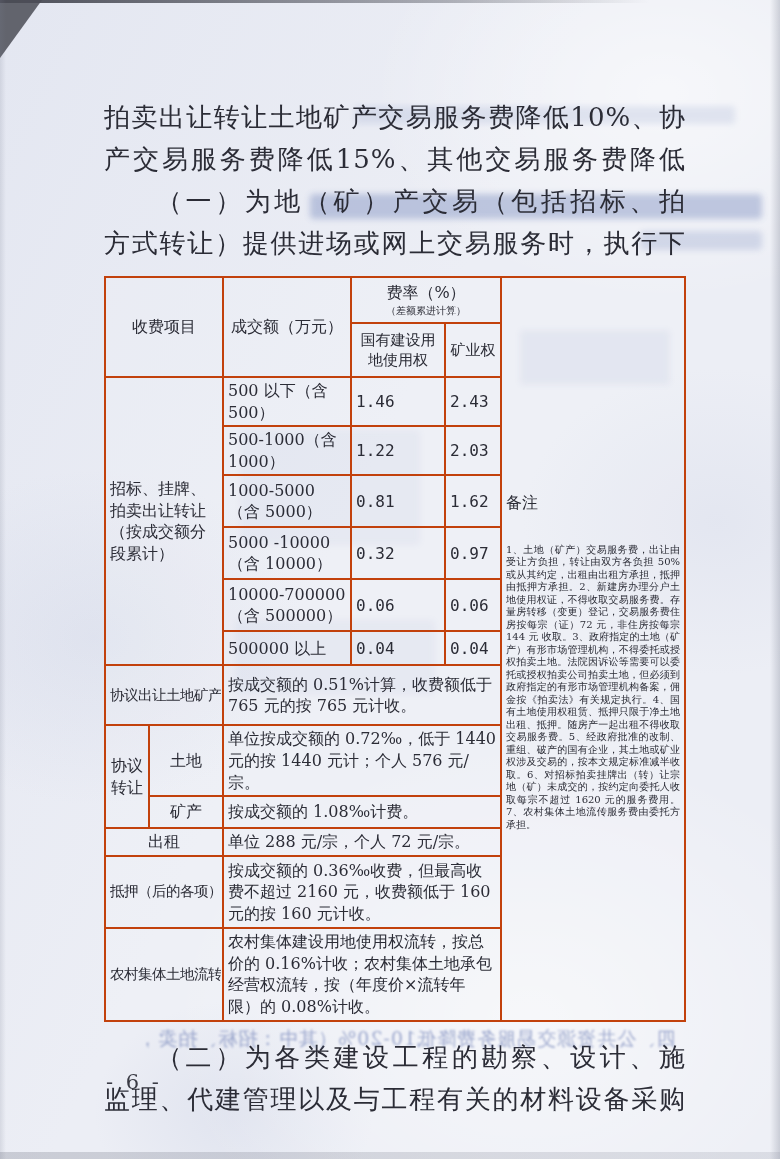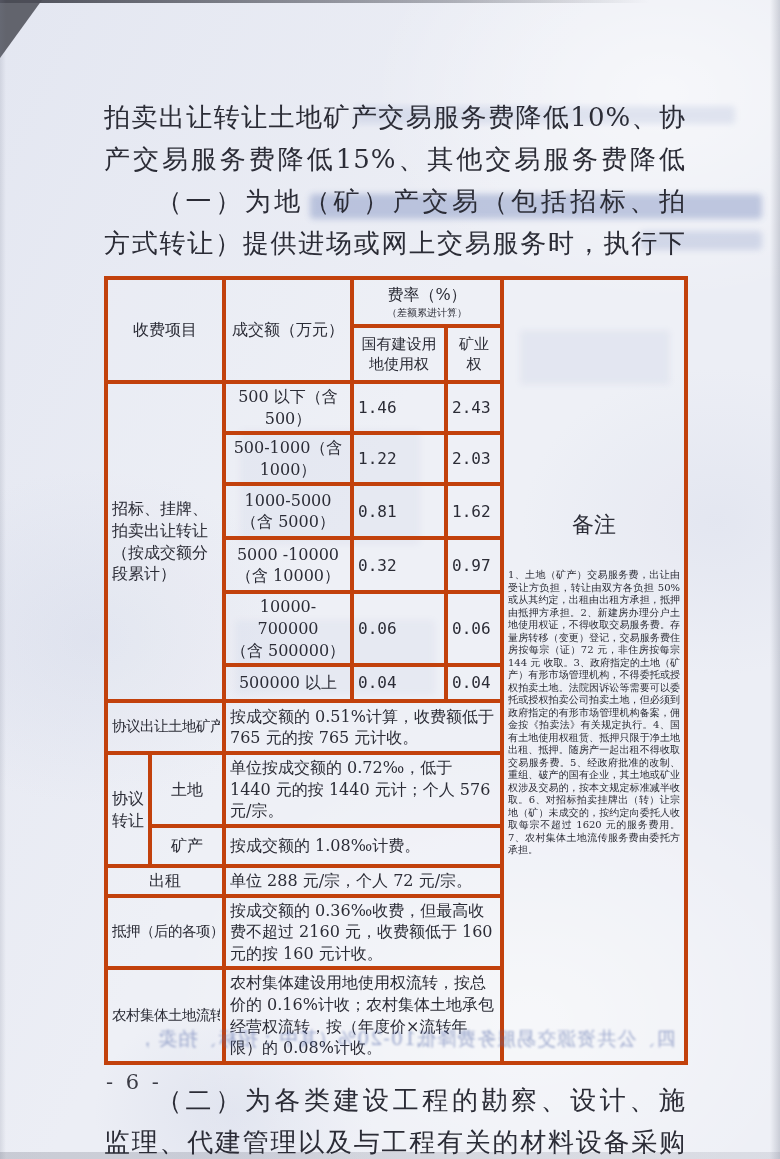--- a/index.html
+++ b/index.html
@@ -56,37 +56,37 @@
     overflow:hidden;color:#2b2c36;
   }
   .tline.short{text-align-last:left;}
   .tline.indent{text-indent:52px;}
 
   table.fee{
     border-collapse:collapse;table-layout:fixed;width:580px;margin-top:12px;
     background:rgba(255,255,255,.12);
   }
   table.fee td{
-    border:4px solid #c2410c;padding:2px 4px;vertical-align:middle;
+    border:2px solid #c2410c;padding:2px 4px;vertical-align:middle;
     font-size:16px;line-height:1.35;color:#2b2c36;overflow:hidden;
   }
   td.hdr{text-align:center;font-size:16.5px;}
   .hdr2{display:block;font-size:10px;}
   tr.h1 td{height:40px;}
   tr.h2 td{height:48px;font-size:15px;text-align:center;}
   tr.r-s td{height:28px;}
   tr.r-m td{height:46px;}
-  td.amount{text-align:center;font-size:16px;}
+  td.amount{text-align:left;font-size:16px;}
   td.rate{text-align:left;font-size:16.5px;font-family:"DejaVu Sans Mono","Liberation Mono",monospace;}
   td.item{font-size:15px;border-radius:15px;}
   td.item.nw{white-space:nowrap;font-size:14.5px;letter-spacing:-0.5px;}
   td.item.ctr{text-align:center;}
   td.desc{font-size:15.5px;line-height:1.4;}
   td.remark-cell{vertical-align:top;padding:4px 5px;}
-  .remark-title{text-align:center;font-size:22px;margin:26px 0 30px 0;}
+  .remark-title{text-align:left;font-size:16px;margin:26px 0 30px 0;}
   .remark-body{font-size:10px;line-height:1.25;text-align:justify;letter-spacing:0;}
 
   .para3{margin-top:14px;}
   .page-number{
     position:absolute;left:106px;top:1070px;font-size:21px;letter-spacing:3px;color:#3a3b45;
   }
 </style>
 </head>
 <body>
 
@@ -178,30 +178,30 @@
         </td>
         <td class="rate">0.06</td>
         <td class="rate">0.06</td>
       </tr>
       <tr class="r-s">
         <td class="amount"><span>500000 以上</span></td>
         <td class="rate">0.04</td>
         <td class="rate">0.04</td>
       </tr>
 
-      <tr style="height:52px">
+      <tr style="height:60px">
         <td colspan="2" class="item nw">协议出让土地矿产</td>
         <td colspan="3" class="desc">按成交额的 0.51%计算，收费额低于 765 元的按 765 元计收。</td>
       </tr>
       <tr style="height:52px">
         <td rowspan="2" class="item ctr">协议转让</td>
         <td class="item ctr">土地</td>
         <td colspan="3" class="desc">单位按成交额的 0.72‰，低于 1440 元的按 1440 元计；个人 576 元/宗。</td>
       </tr>
-      <tr style="height:40px">
+      <tr style="height:32px">
         <td class="item ctr">矿产</td>
         <td colspan="3" class="desc">按成交额的 1.08‰计费。</td>
       </tr>
       <tr style="height:28px">
         <td colspan="2" class="item ctr">出租</td>
         <td colspan="3" class="desc">单位 288 元/宗，个人 72 元/宗。</td>
       </tr>
       <tr style="height:72px">
         <td colspan="2" class="item nw">抵押（后的各项）</td>
         <td colspan="3" class="desc">按成交额的 0.36‰收费，但最高收费不超过 2160 元，收费额低于 160 元的按 160 元计收。</td>

